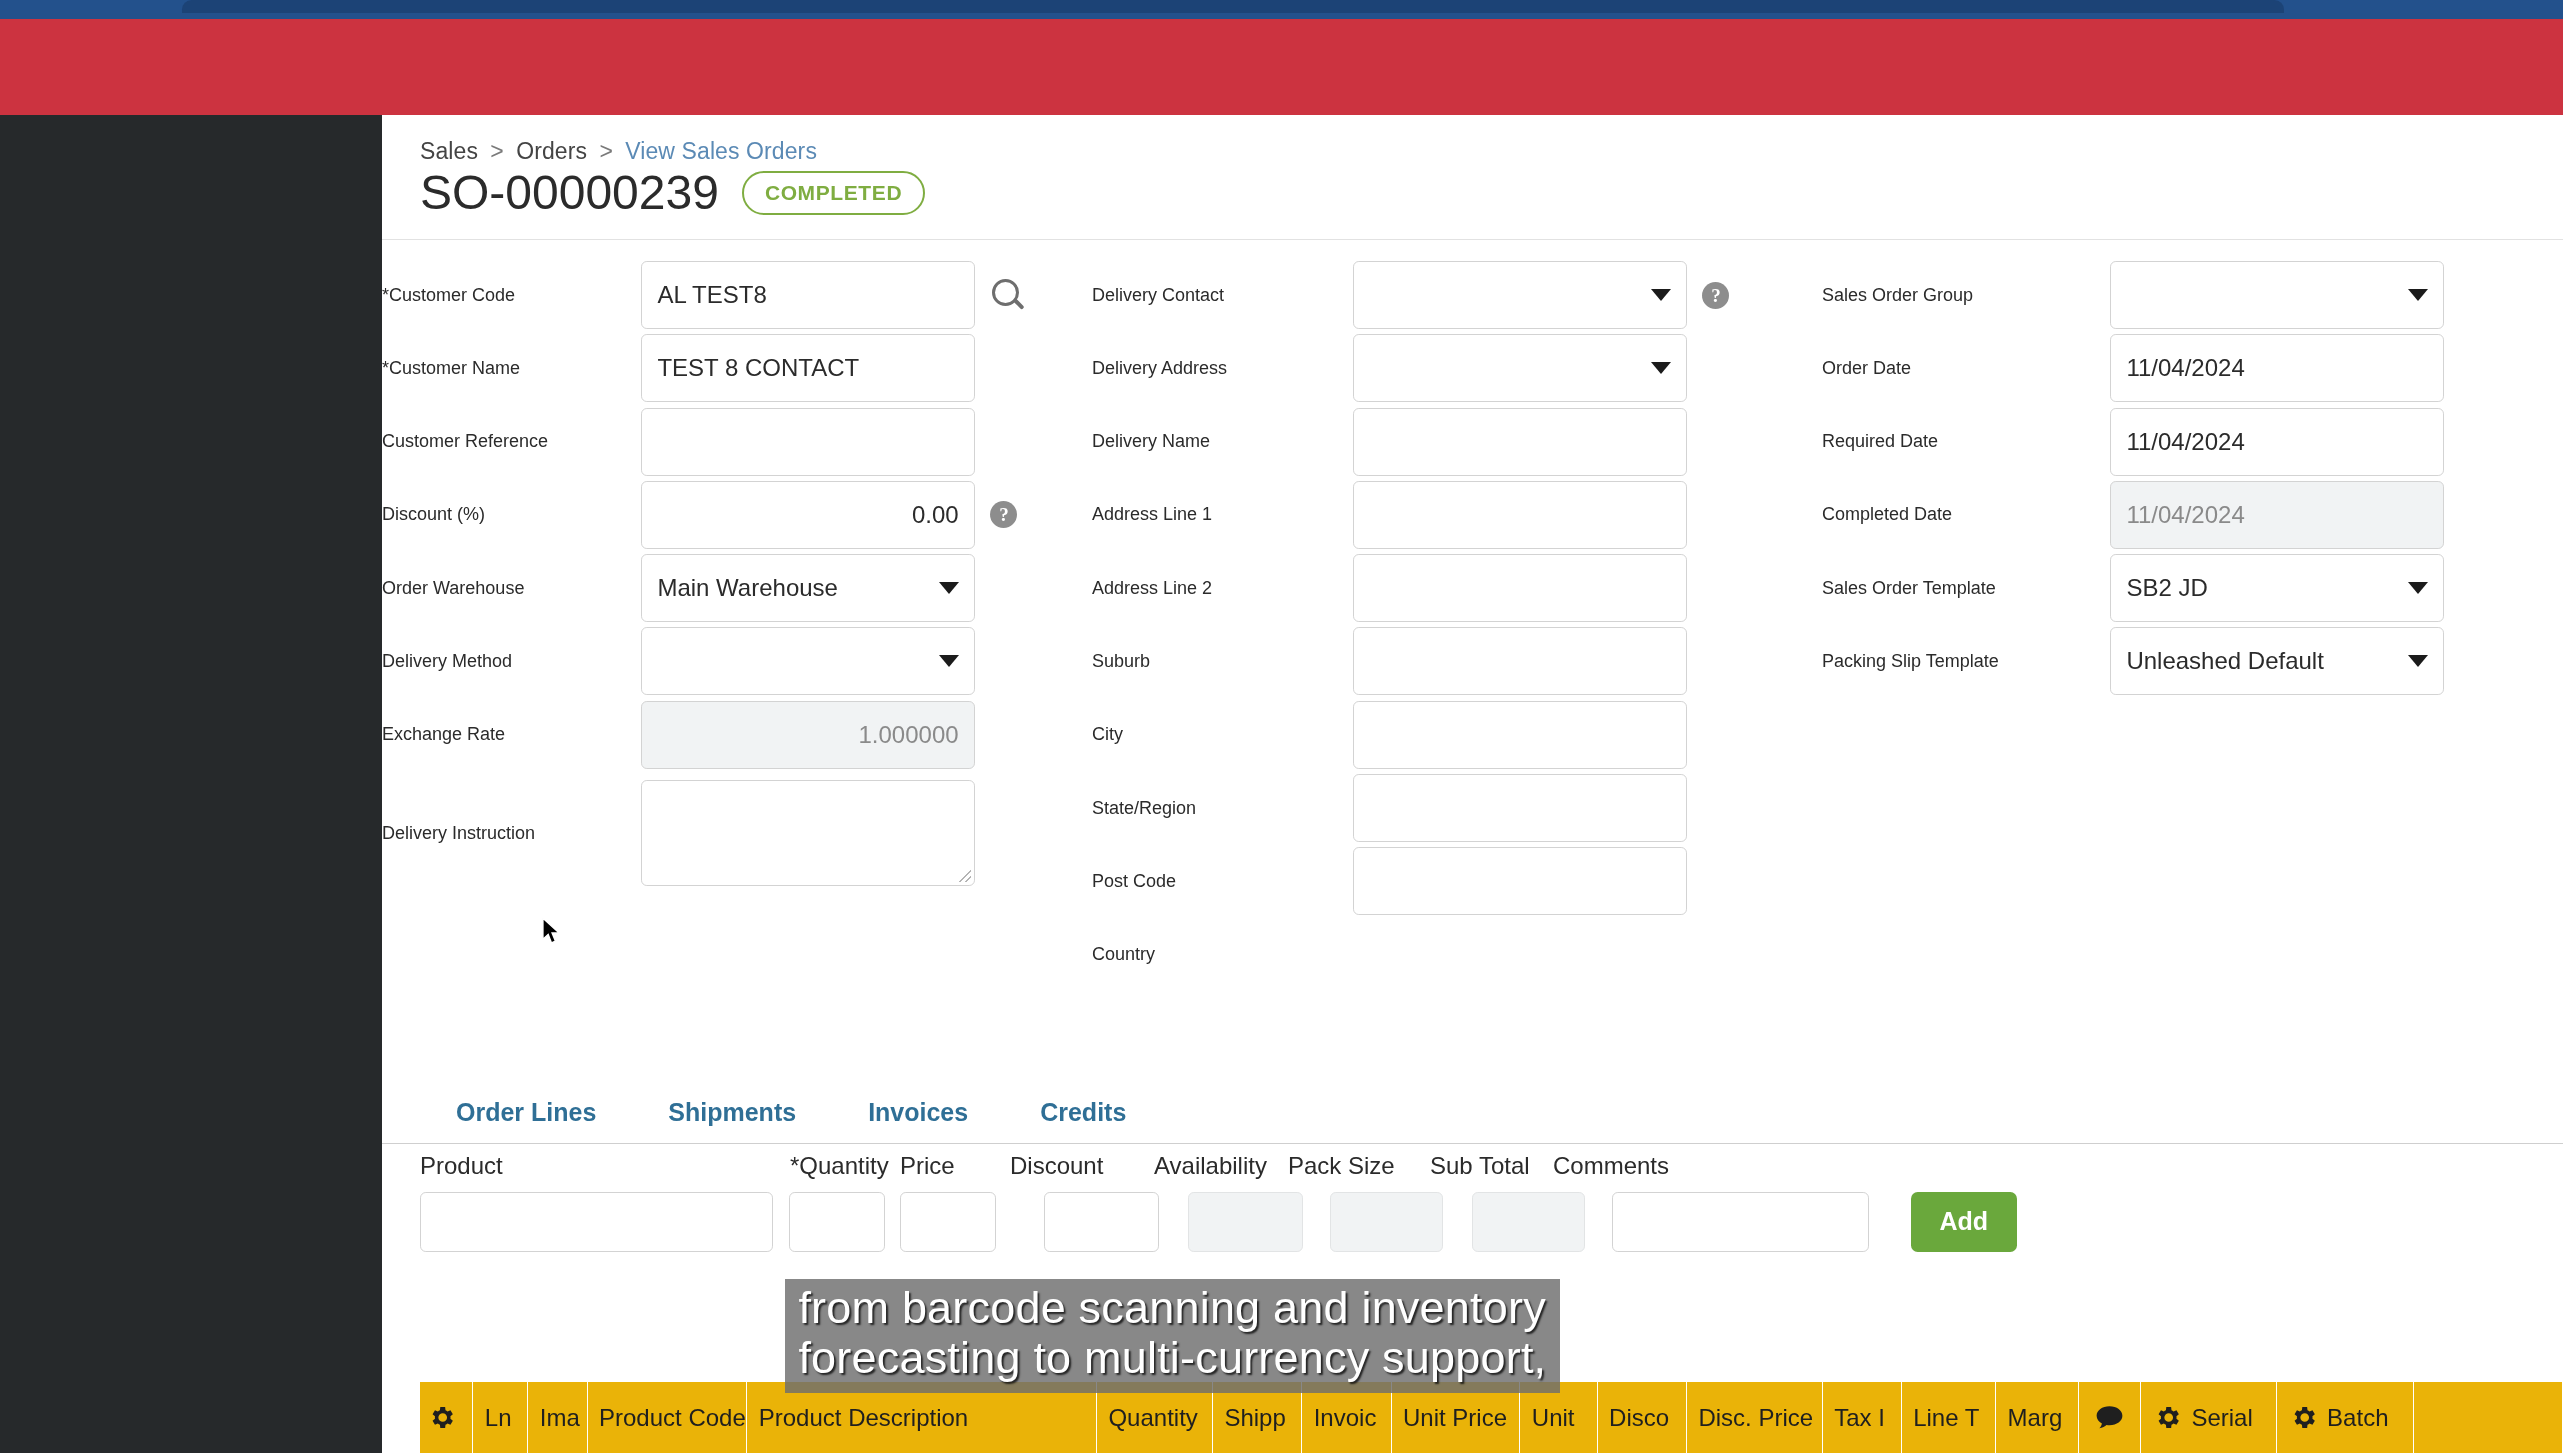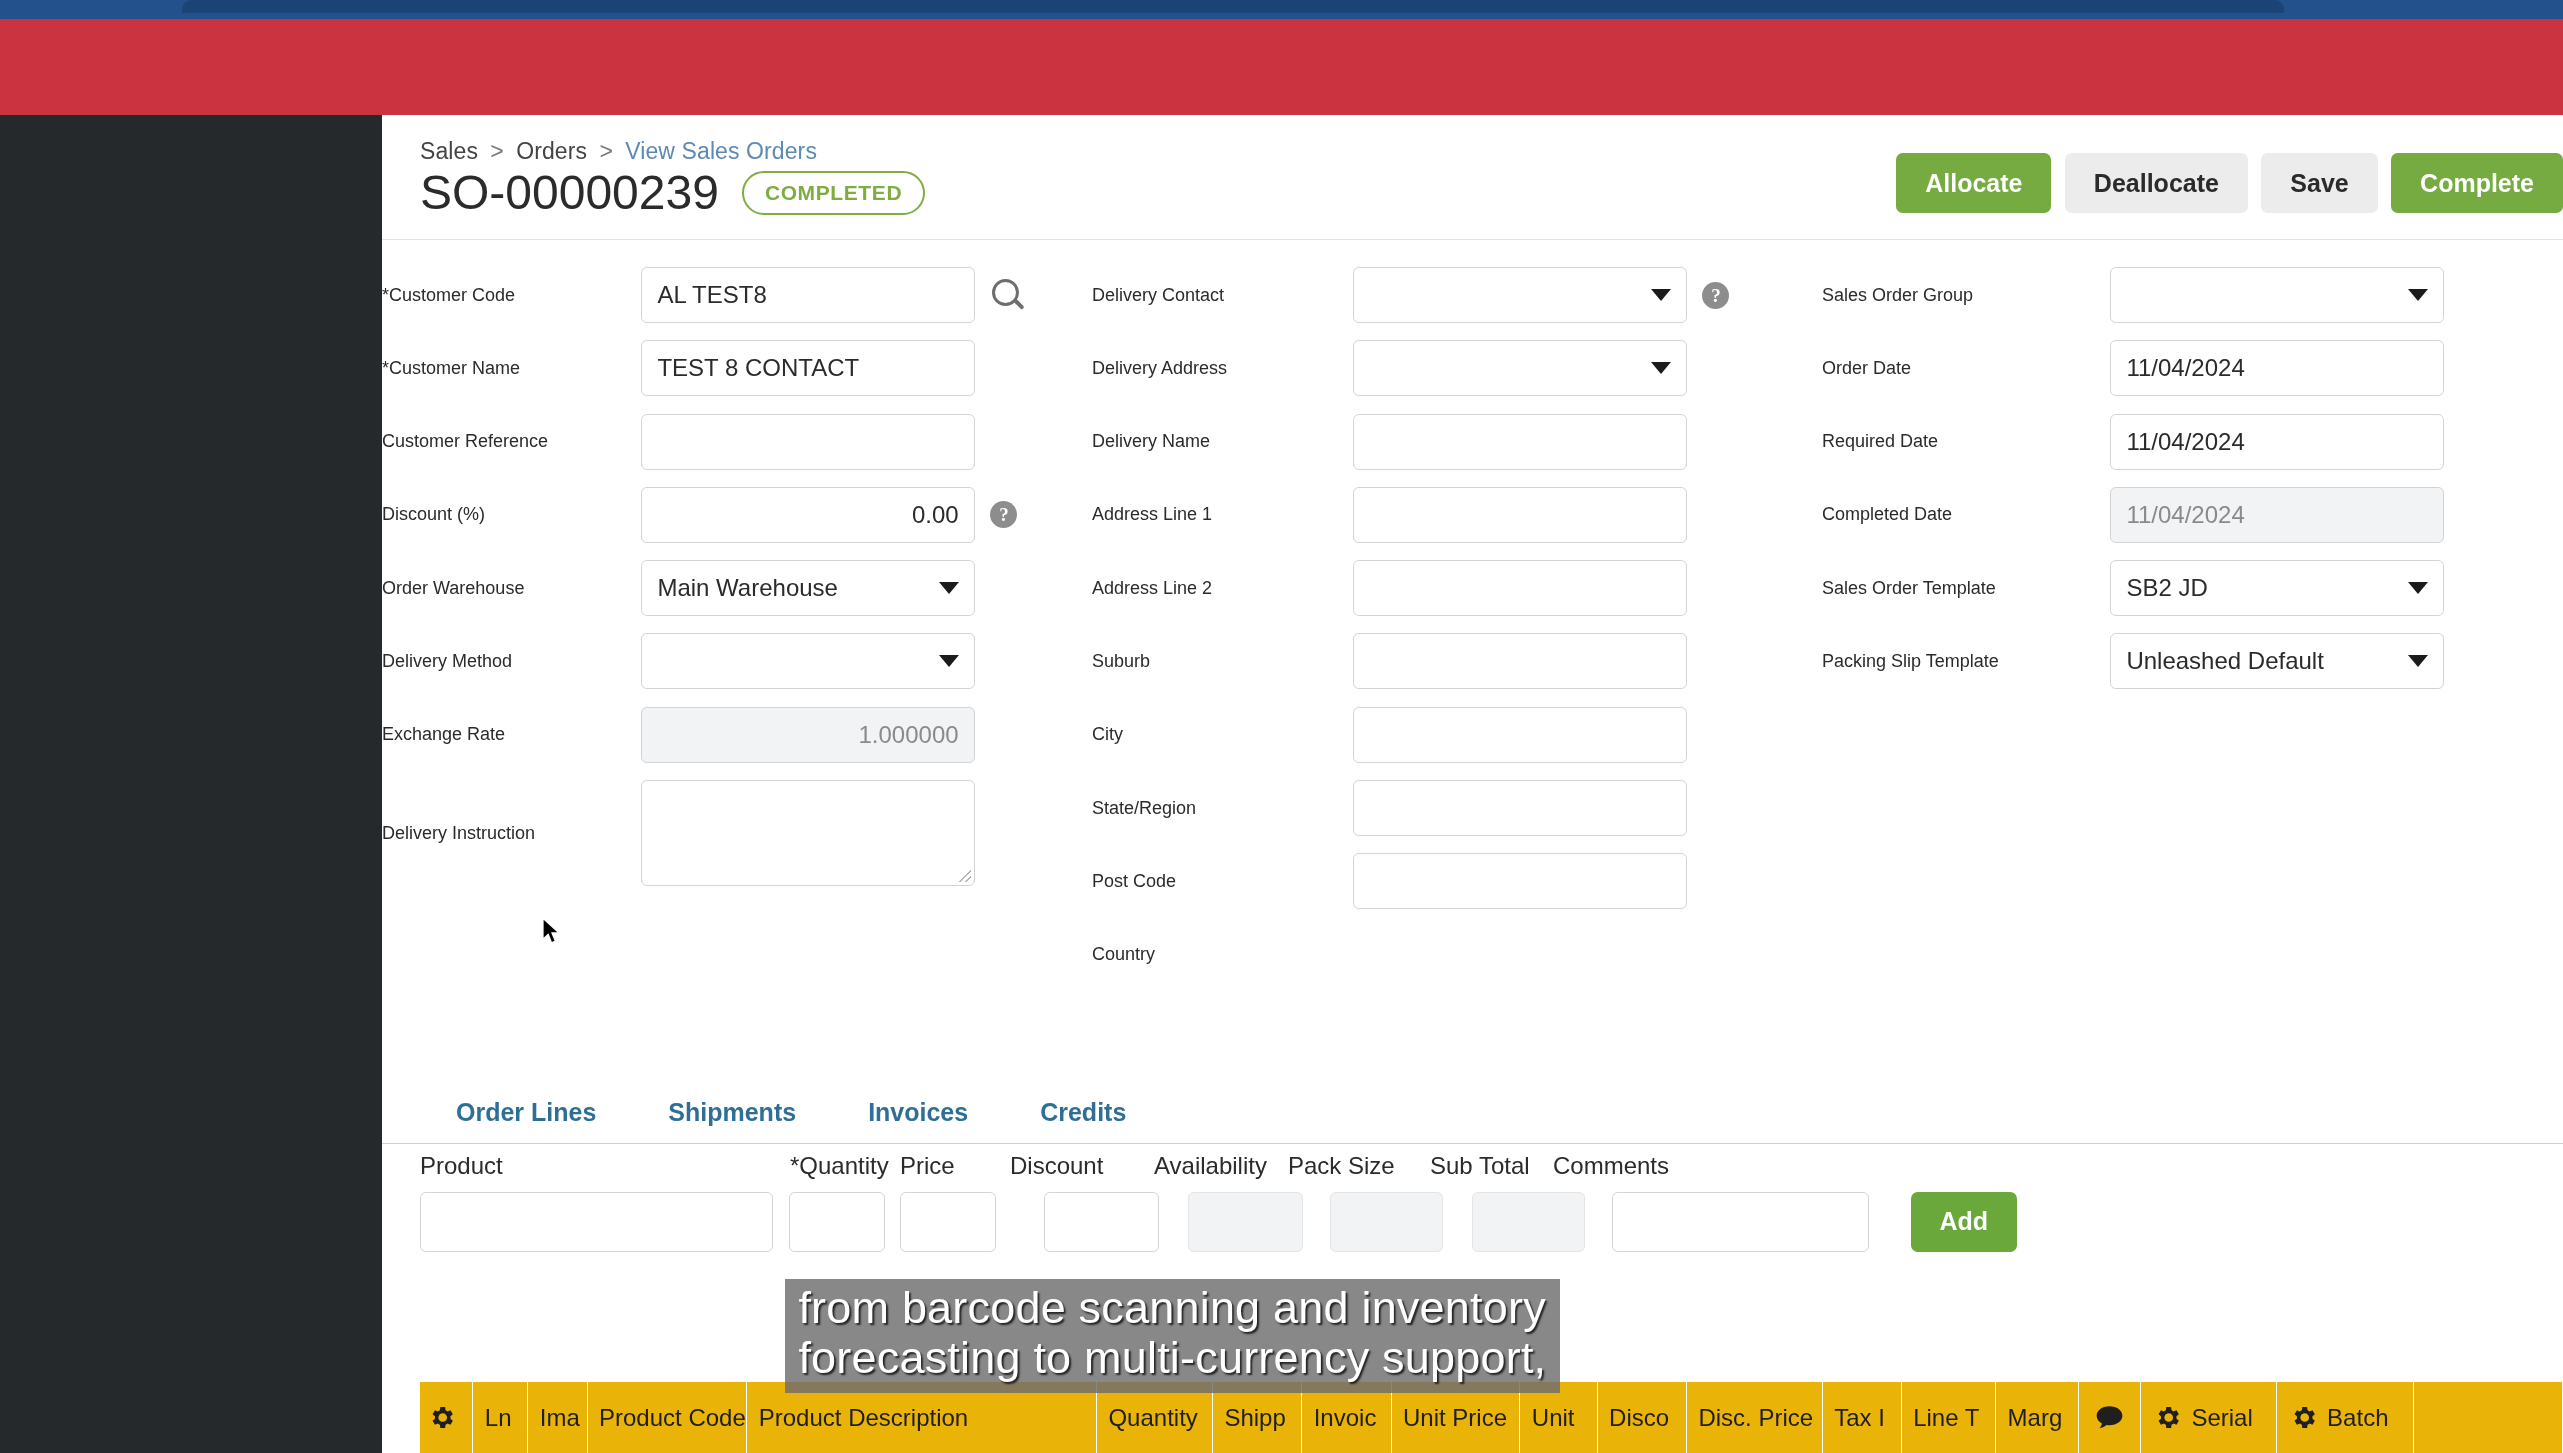--- a/index.html
+++ b/index.html
@@ -73,21 +73,21 @@
   .frow { display: flex; align-items: center; margin-bottom: 17.3px; height: 56px; }
   .flabel {
     font-size: 18px; color: #2b2b2b; text-align: left;
     padding-right: 21px; flex: 0 0 auto; white-space: nowrap;
   }
   .col-1 .flabel { width: 259px; }
   .col-2 .flabel { width: 261px; }
   .col-3 .flabel { width: 288px; }
 
   .ctrl {
-    height: 56px; border: 1px solid #d3d3d3; border-radius: 5.8px;
+    height: 68px; border: 1px solid #d3d3d3; border-radius: 5.8px;
     background: #ffffff; position: relative; display: flex; align-items: center;
     padding: 0 15.4px; font-size: 24px; color: #2b2b2b; overflow: hidden;
   }
   .col-1 .ctrl, .col-2 .ctrl { width: 334px; }
   .col-3 .ctrl { width: 334px; }
   .ctrl.readonly { background: #f1f3f4; color: #8a8a8a; }
   .ctrl.num { justify-content: flex-end; }
   .ctrl.select { padding-right: 32px; align-items: center; }
   .caret {
     position: absolute; right: 15.4px; top: 50%; transform: translateY(-50%);
@@ -203,26 +203,20 @@
         <span class="crumb">Orders</span>
         <span class="sep">&gt;</span>
         <span class="crumb link">View Sales Orders</span>
       </div>
 
       <div class="title-row">
         <div class="page-title">SO-00000239</div>
         <div class="status-badge">COMPLETED</div>
       </div>
 
-      <div class="actions">
-        <button class="btn btn-green">Allocate</button>
-        <button class="btn btn-grey">Deallocate</button>
-        <button class="btn btn-grey">Save</button>
-        <button class="btn btn-green">Complete</button>
-      </div>
     </div>
 
     <div class="form-area">
 
       <div class="col col-1">
 
         <div class="frow">
           <div class="flabel">*Customer Code</div>
           <div class="ctrl">AL TEST8</div>
           <div class="side-icon">

